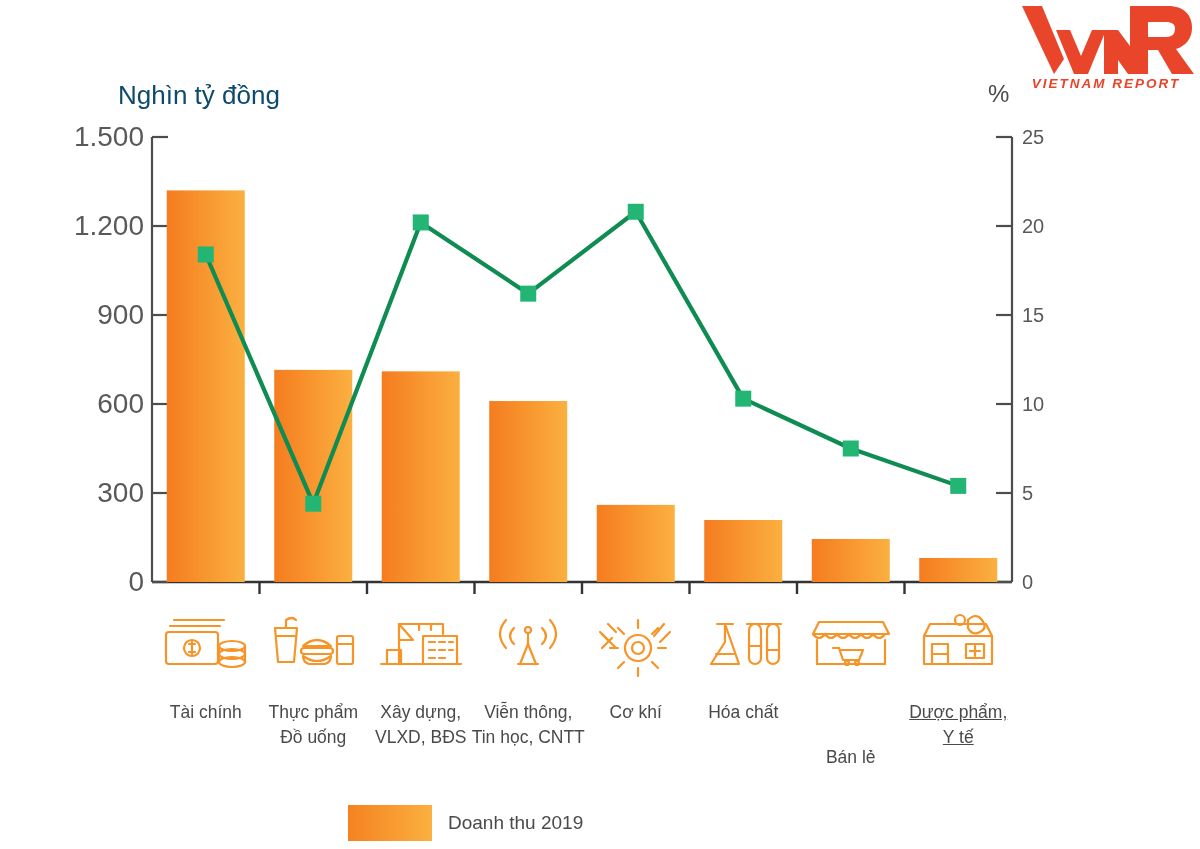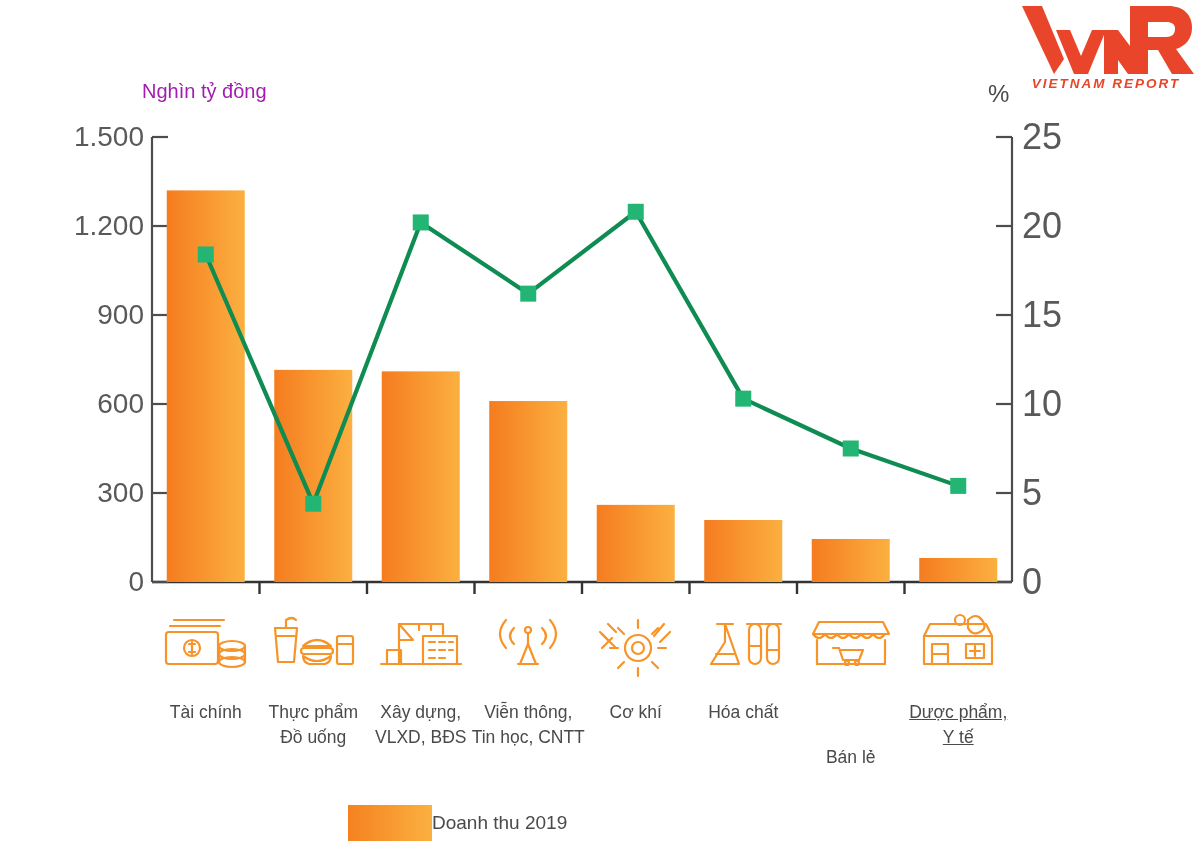--- a/index.html
+++ b/index.html
@@ -33,24 +33,23 @@
     font-style: italic;
     letter-spacing: 2.0px;
     color: #E8452A;
     white-space: nowrap;
   }
 
   
   #left-unit {
     position: absolute;
     left: 118px; top: 80px;
-    font-size: 20px;
-    color: #a21caf;
-    white-space: nowrap;
-    margin-left: 24px;
+    font-size: 26px;
+    color: #0c4a6e;
+    white-space: nowrap;
   }
   #right-unit {
     position: absolute;
     left: 988px; top: 80px;
     font-size: 24px;
     color: #4a4a4a;
   }
 
   
   #plot {
@@ -66,21 +65,21 @@
     text-align: right;
     font-size: 28px;
     color: #595959;
     transform: translateY(-50%);
     white-space: nowrap;
   }
   .ytick-right {
     position: absolute;
     left: 1022px;
     text-align: center;
-    font-size: 36px;
+    font-size: 20px;
     color: #595959;
     transform: translateY(-50%);
     white-space: nowrap;
   }
 
   
   .cat-label {
     position: absolute;
     top: 700px;
     width: 132px;
@@ -104,20 +103,21 @@
   #legend {
     position: absolute;
     left: 0; top: 805px;
     width: 1200px;
     height: 40px;
   }
   #legend .item {
     position: absolute;
     display: flex;
     align-items: center;
+    gap: 16px;
     font-size: 19px;
     color: #4a4a4a;
     white-space: nowrap;
   }
   #legend .swatch-bar {
     width: 84px; height: 36px;
     background: linear-gradient(to right, #F58220 0%, #FBB040 100%);
   }
   #legend .swatch-line {
     position: relative;

